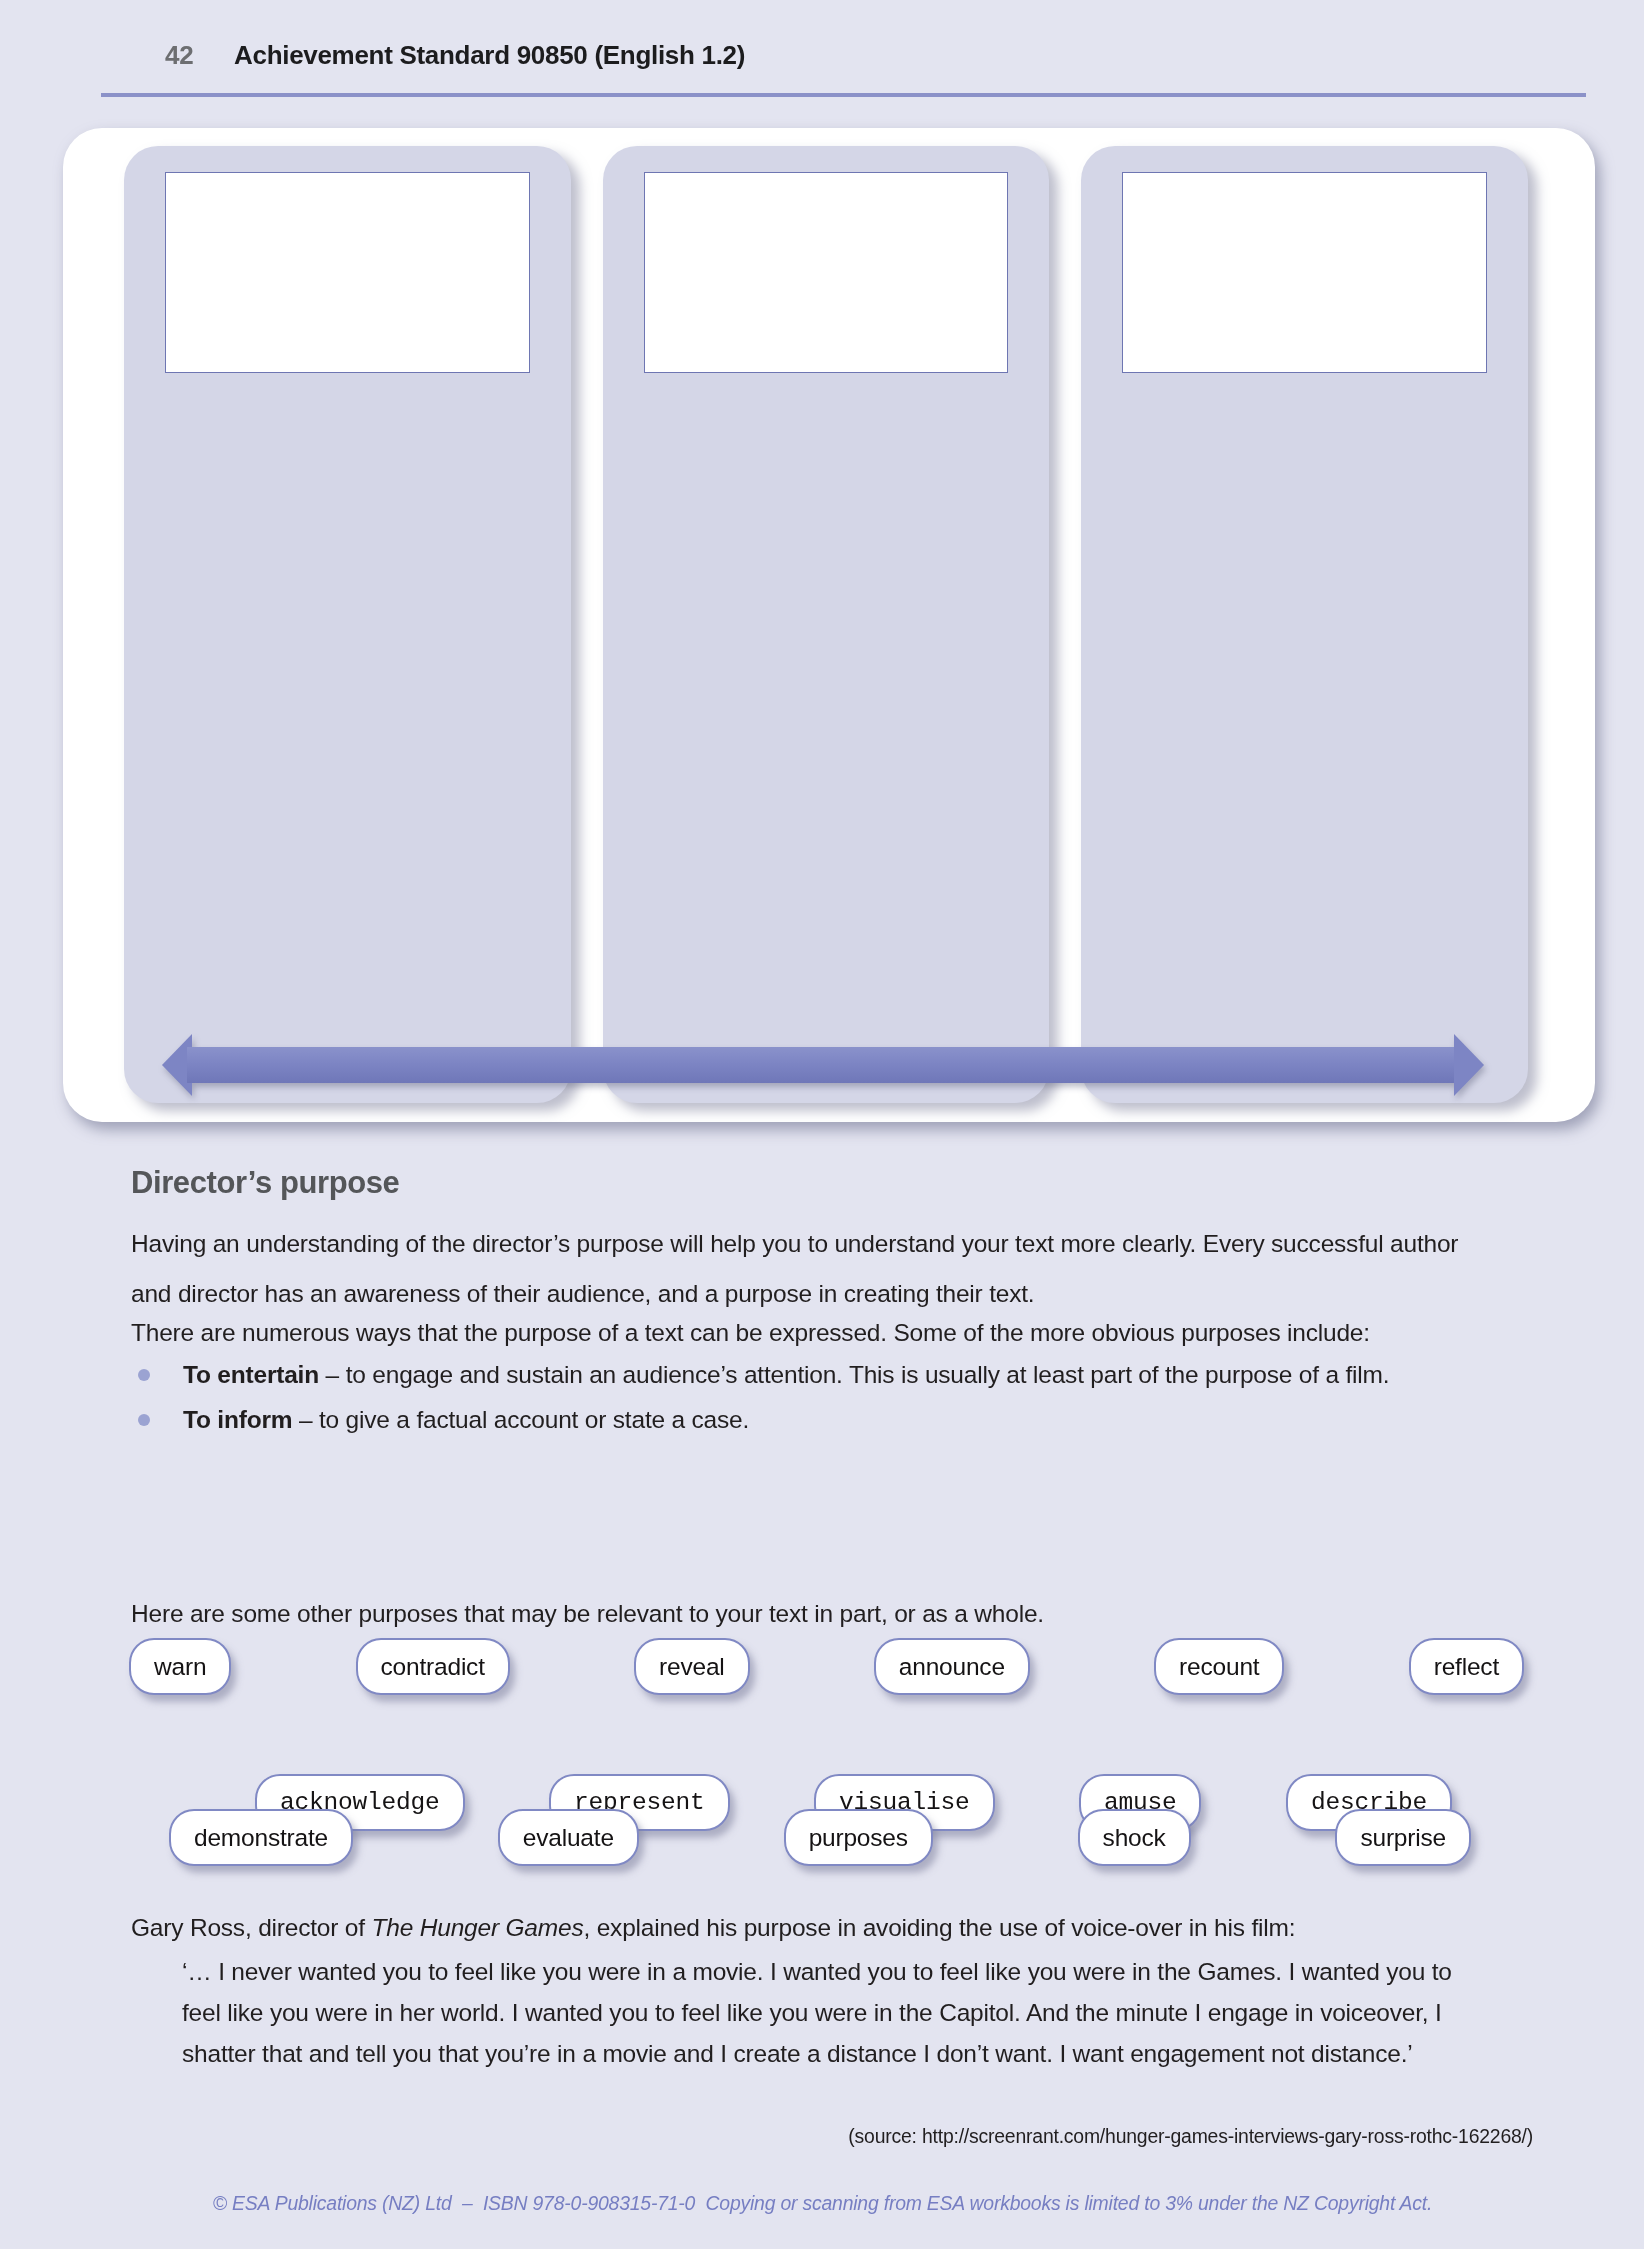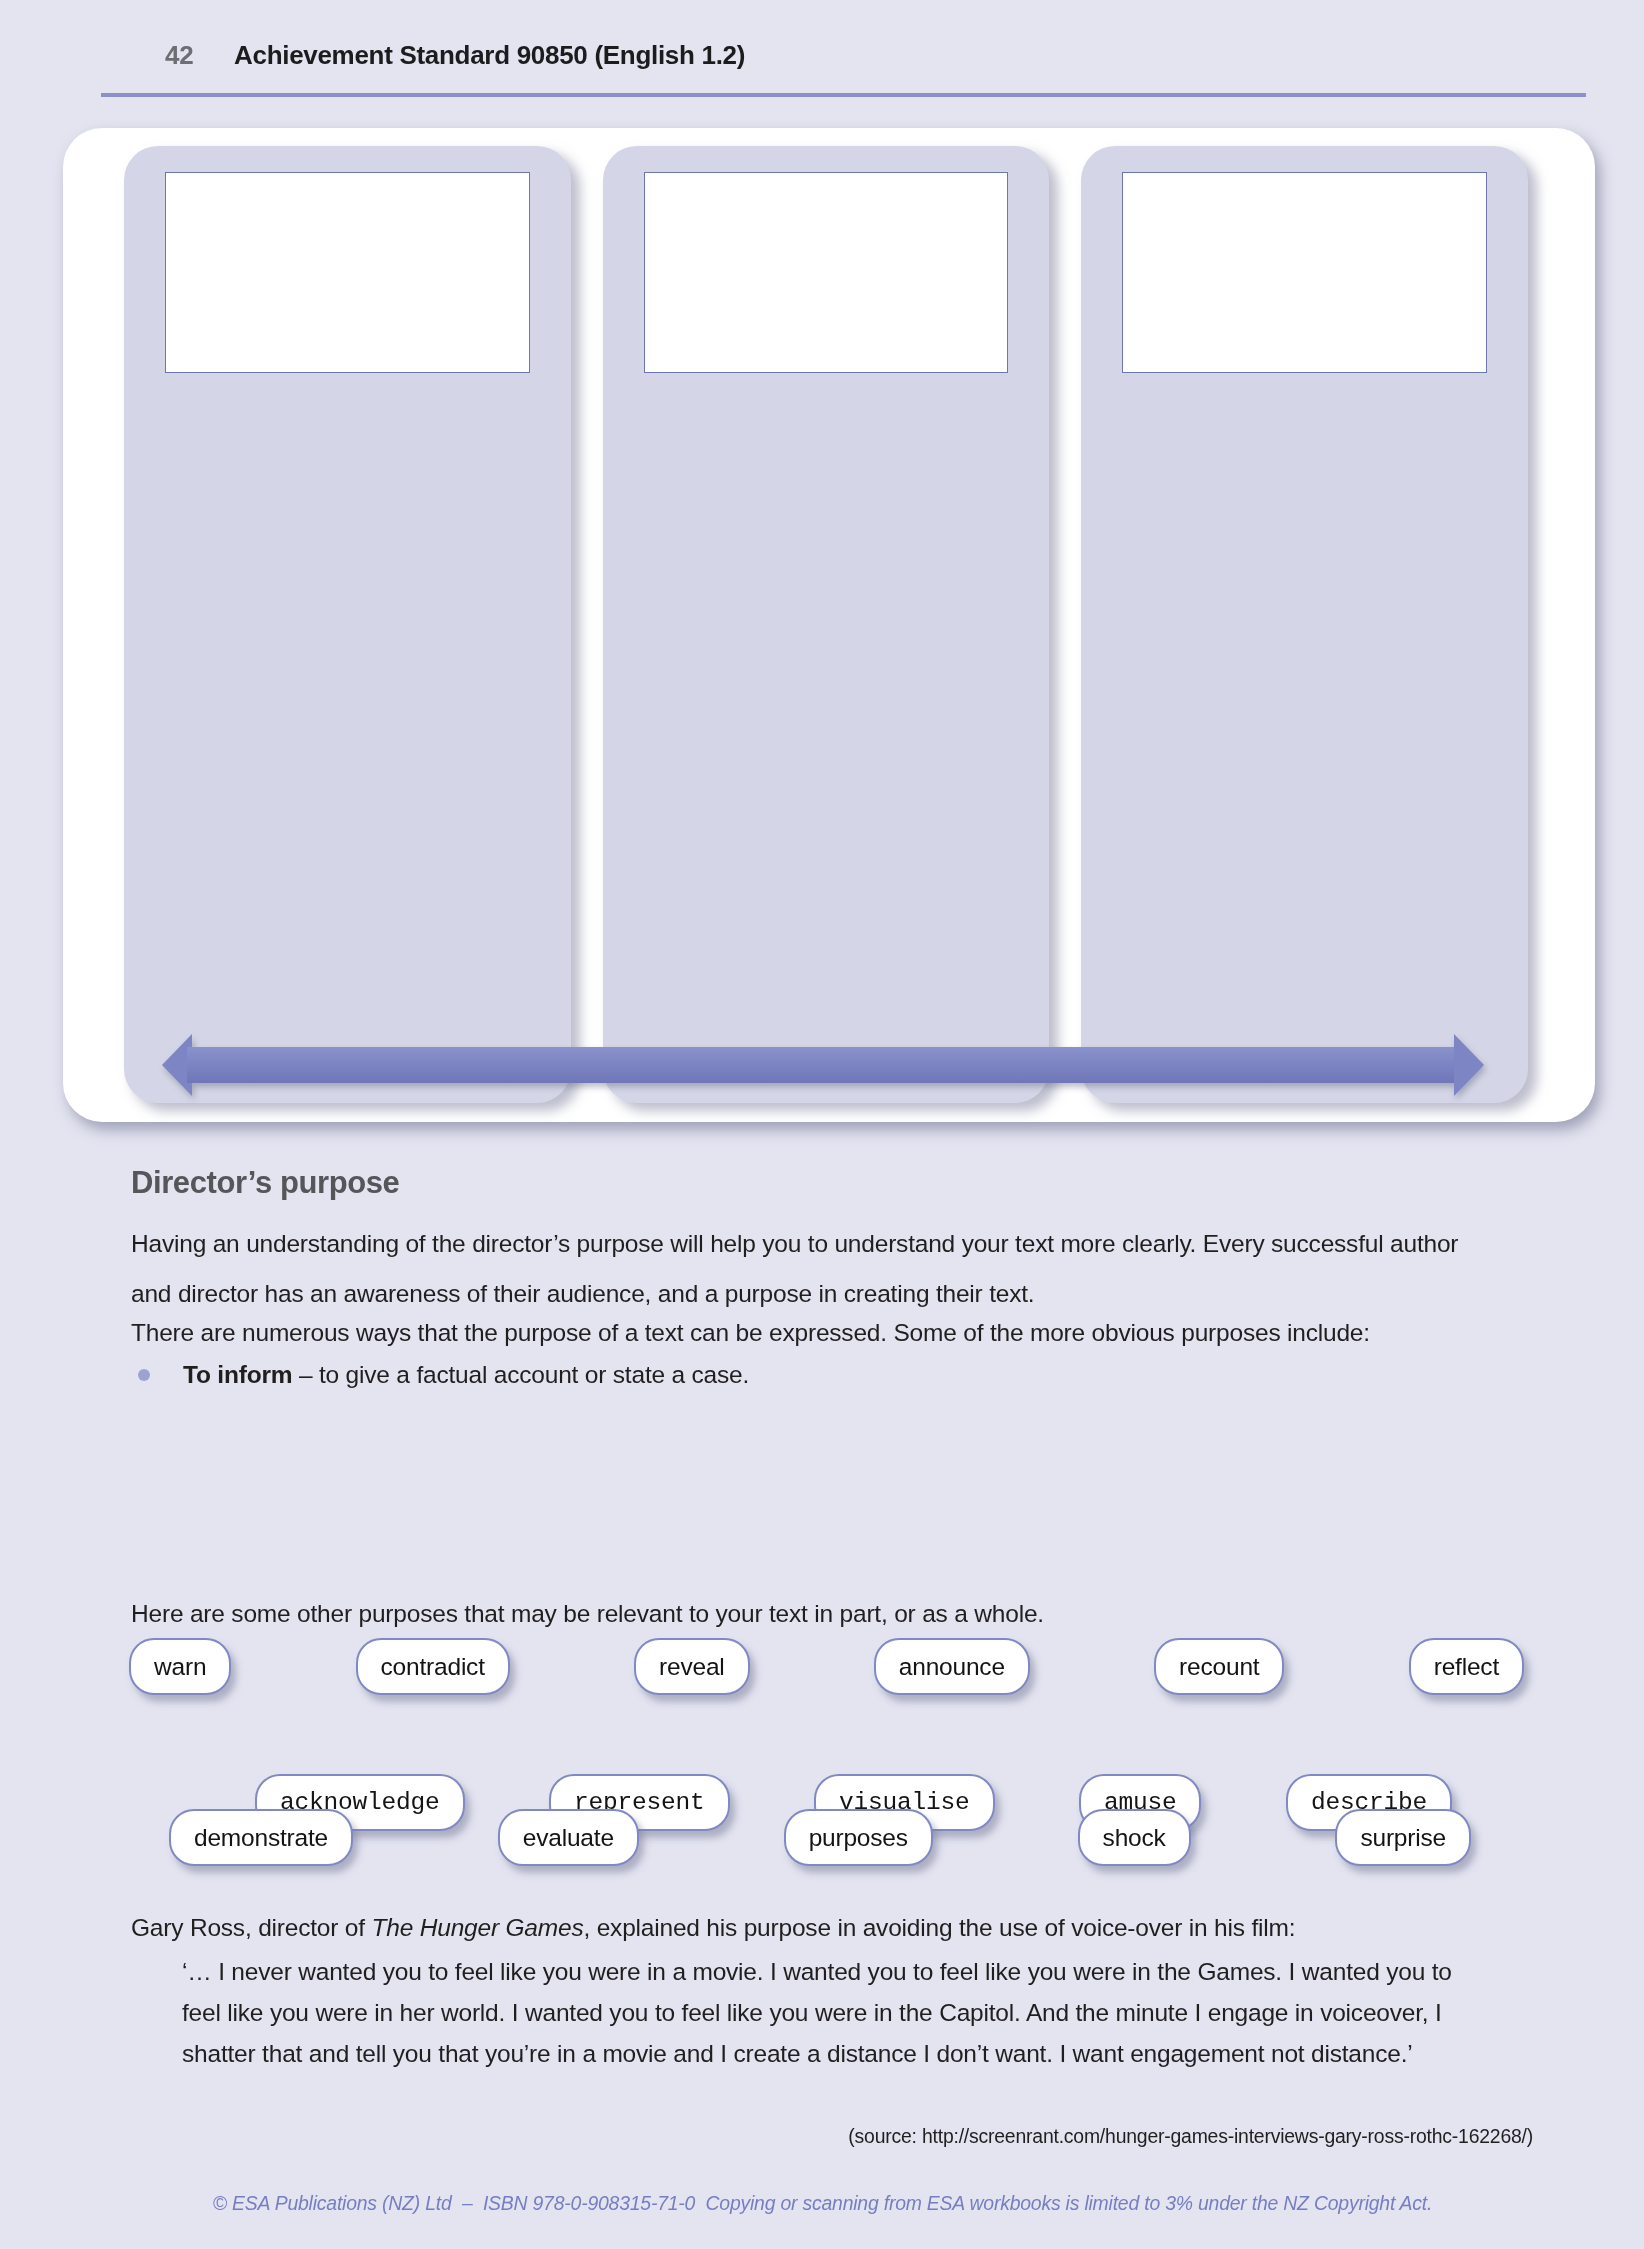--- a/index.html
+++ b/index.html
@@ -83,20 +83,23 @@
     <span class="arrow-head right"></span>
   </div>
 
   <h2 class="section-heading">Director’s purpose</h2>
 
   <p class="para" id="para1">Having an understanding of the director’s purpose will help you to understand your text more clearly. Every successful author and director has an awareness of their audience, and a purpose in creating their text.</p>
   <p class="para" id="para2">There are numerous ways that the purpose of a text can be expressed. Some of the more obvious purposes include:</p>
 
   <ul class="bullets">
     <li>
+      <span class="dot"></span><strong>To entertain</strong><span> – to engage and sustain an audience’s attention. This is usually at least part of the purpose of a film.</span>
+    </li>
+    <li>
       <span class="dot"></span><strong>To inform</strong><span> – to give a factual account or state a case.</span>
     </li>
   </ul>
 
   <p class="para" id="para3">Here are some other purposes that may be relevant to your text in part, or as a whole.</p>
 
   <div class="pill-row" id="row1">
     <span class="pill">warn</span>
     <span class="pill">contradict</span>
     <span class="pill">reveal</span>

